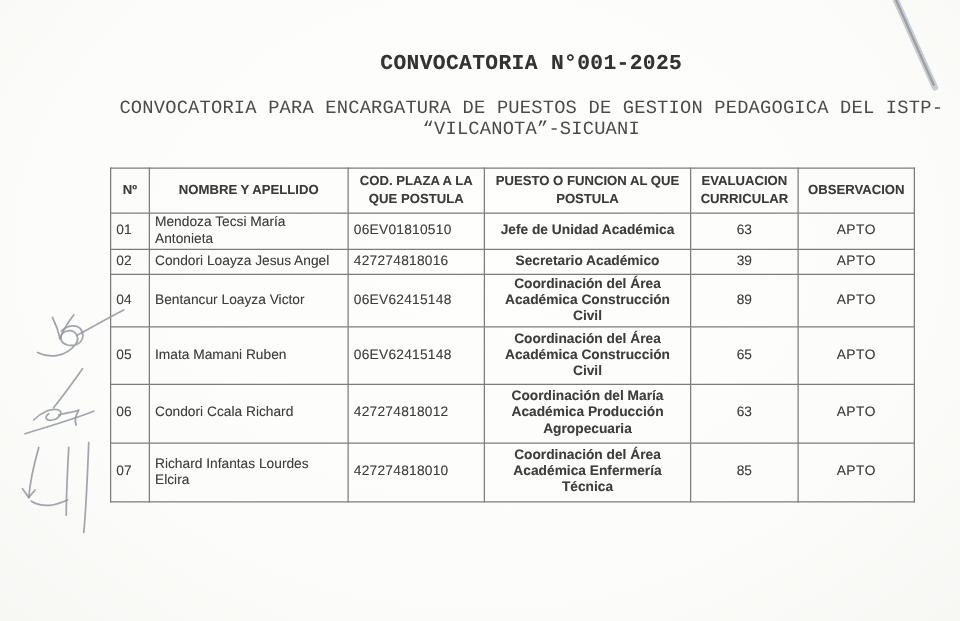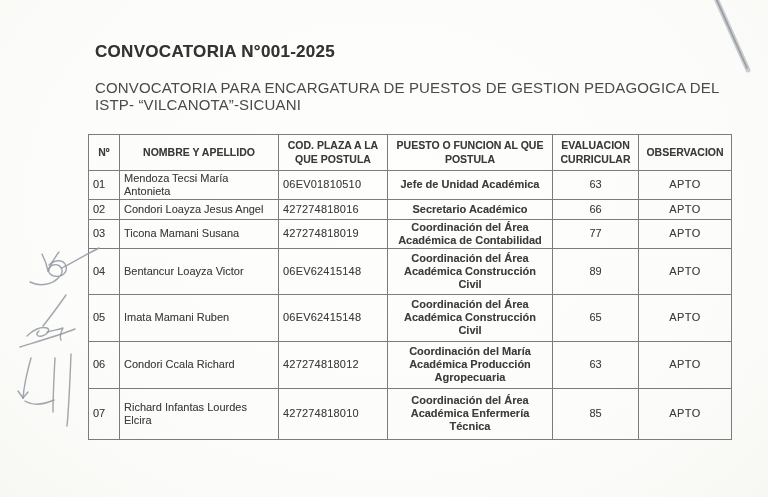--- a/index.html
+++ b/index.html
@@ -11,21 +11,22 @@
   .page {
     position: relative;
     width: 768px; height: 497px;
     overflow: hidden;
     background: radial-gradient(ellipse at 50% 40%, #fefefd 0%, #fcfcfa 65%, #f7f7f4 100%);
     color: #3b3b3b;
   }
   .doc-header {
     position: absolute;
     left: 95px; top: 0; width: 660px;
-    text-align: left;
+    text-align: center;
+    font-family: Liberation Mono, monospace;
   }
   .title {
     margin-top: 42px;
     font-size: 17px; font-weight: bold;
     letter-spacing: 0.3px;
     color: #333333;
     text-shadow: 0 0 0.5px rgba(60,60,60,0.45);
   }
   .subtitle {
     margin-top: 17px;
@@ -127,29 +128,21 @@
         <td class="c-code">06EV01810510</td>
         <td class="c-pos">Jefe de Unidad Académica</td>
         <td class="c-score">63</td>
         <td class="c-obs">APTO</td>
       </tr>
       <tr>
         <td class="c-num">02</td>
         <td class="c-name">Condori Loayza Jesus Angel</td>
         <td class="c-code">427274818016</td>
         <td class="c-pos">Secretario Académico</td>
-        <td class="c-score">66</td>
-        <td class="c-obs">APTO</td>
-      </tr>
-      <tr>
-        <td class="c-num">03</td>
-        <td class="c-name">Ticona Mamani Susana</td>
-        <td class="c-code">427274818019</td>
-        <td class="c-pos">Coordinación del Área Académica de Contabilidad</td>
-        <td class="c-score">77</td>
+        <td class="c-score">39</td>
         <td class="c-obs">APTO</td>
       </tr>
       <tr>
         <td class="c-num">04</td>
         <td class="c-name">Bentancur Loayza Victor</td>
         <td class="c-code">06EV62415148</td>
         <td class="c-pos">Coordinación del Área Académica Construcción Civil</td>
         <td class="c-score">89</td>
         <td class="c-obs">APTO</td>
       </tr>

